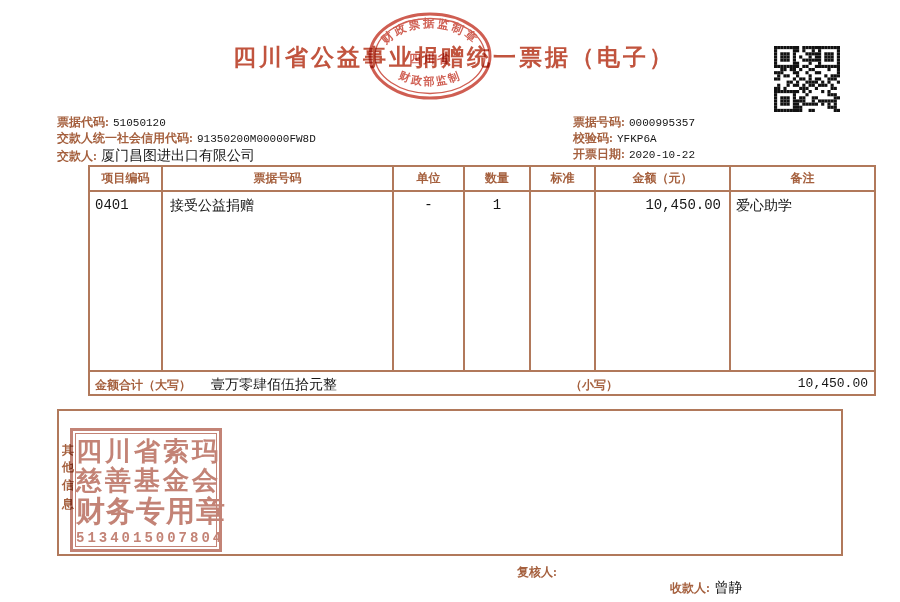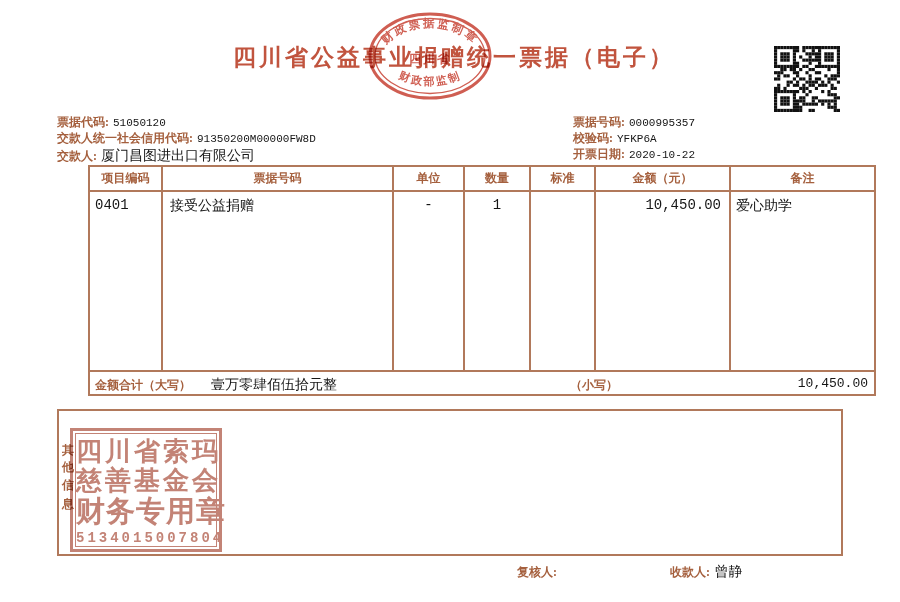--- a/index.html
+++ b/index.html
@@ -60,21 +60,21 @@
   .seal-line.big{font-size:29px;line-height:33px;letter-spacing:1px;}
   .seal-number{font-family:"Liberation Mono","DejaVu Sans Mono",monospace;font-weight:bold;
                font-size:14px;letter-spacing:3px;color:var(--seal);text-align:right;margin-top:2px;white-space:nowrap;}
 
   .footer{position:absolute;left:57px;top:562px;width:786px;height:18px;}
   .f-label{font-family:"Liberation Serif","DejaVu Serif",serif;font-weight:bold;
            font-size:12px;color:var(--label);}
   .f-value{font-size:14px;color:var(--ink);}
   .f-payee{position:absolute;left:0;top:0;white-space:nowrap;}
   .f-reviewer{position:absolute;left:460px;top:0;white-space:nowrap;}
-  .f-cashier{position:absolute;left:613px;top:0;white-space:nowrap;}
+  .f-cashier{position:absolute;left:613px;top:16px;white-space:nowrap;}
 
   .st-text{font-family:"Liberation Serif","DejaVu Serif",serif;font-weight:bold;fill:var(--oval-stamp);}
 </style>
 </head>
 <body>
 
 <div class="page">
 
   <div class="title">四川省公益事业捐赠统一票据（电子）</div>
 

